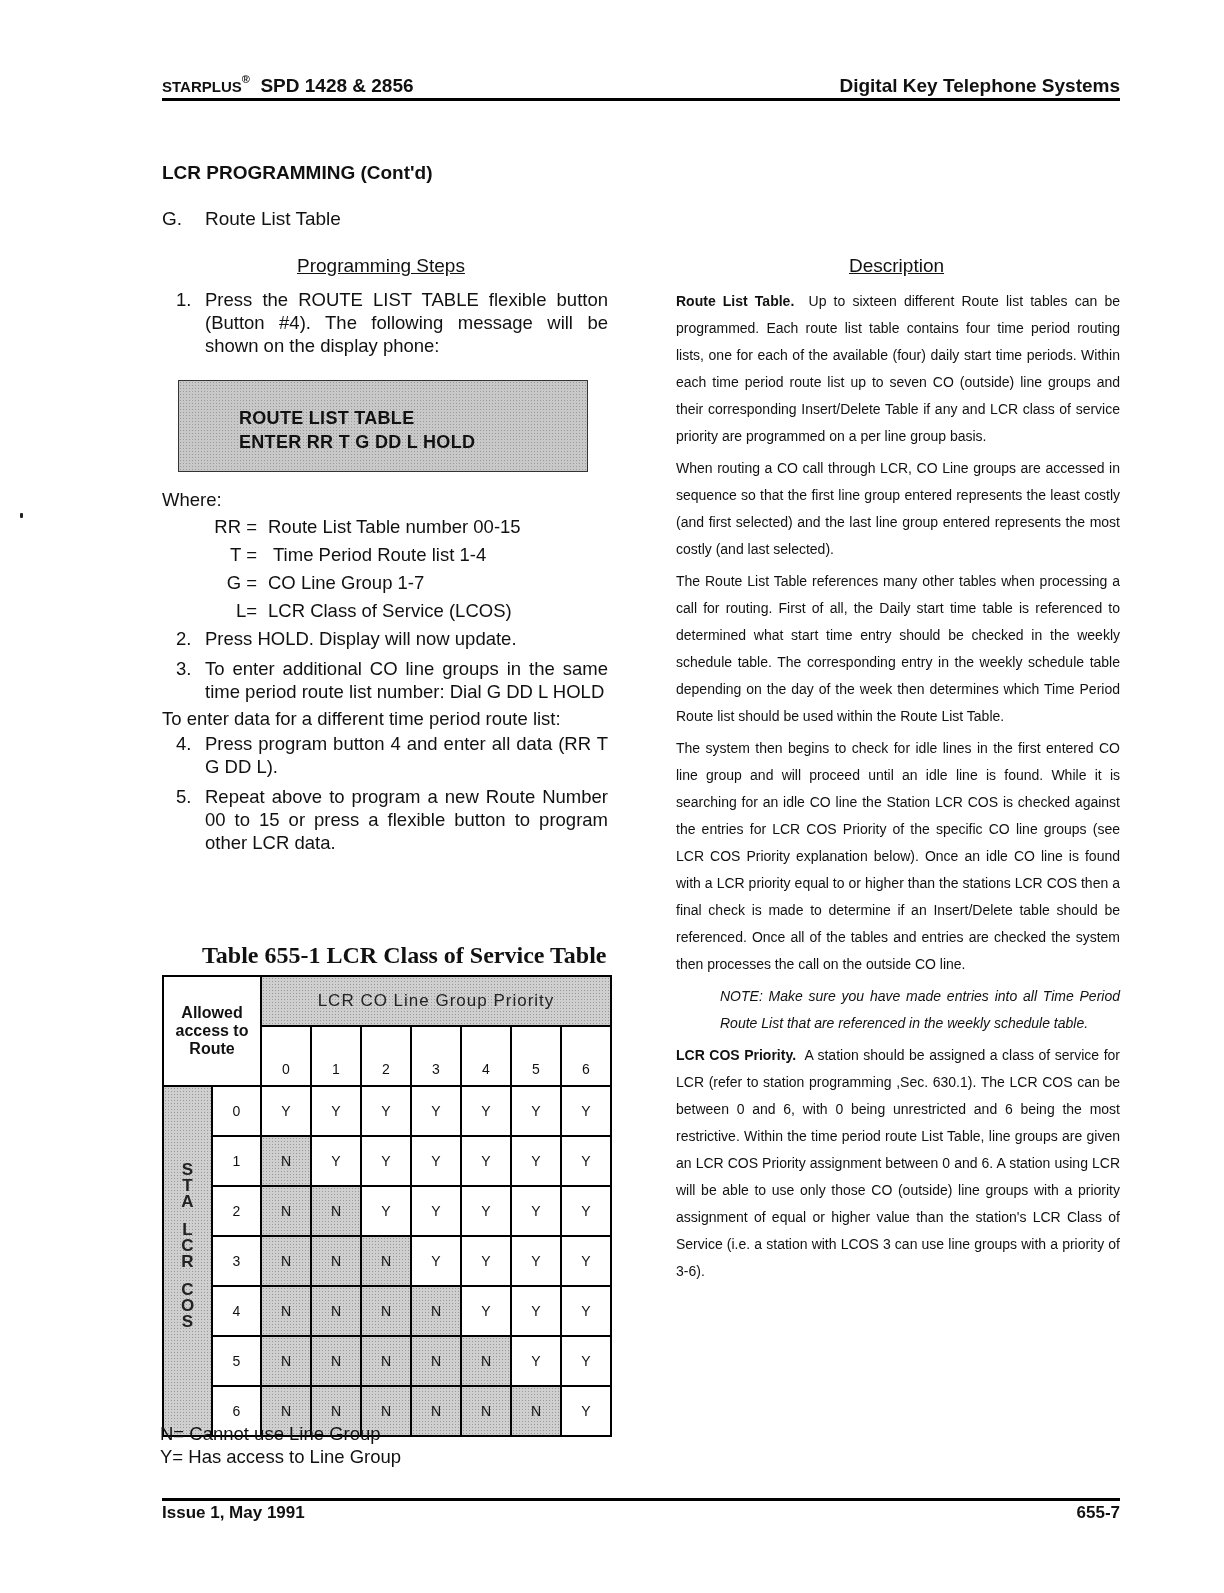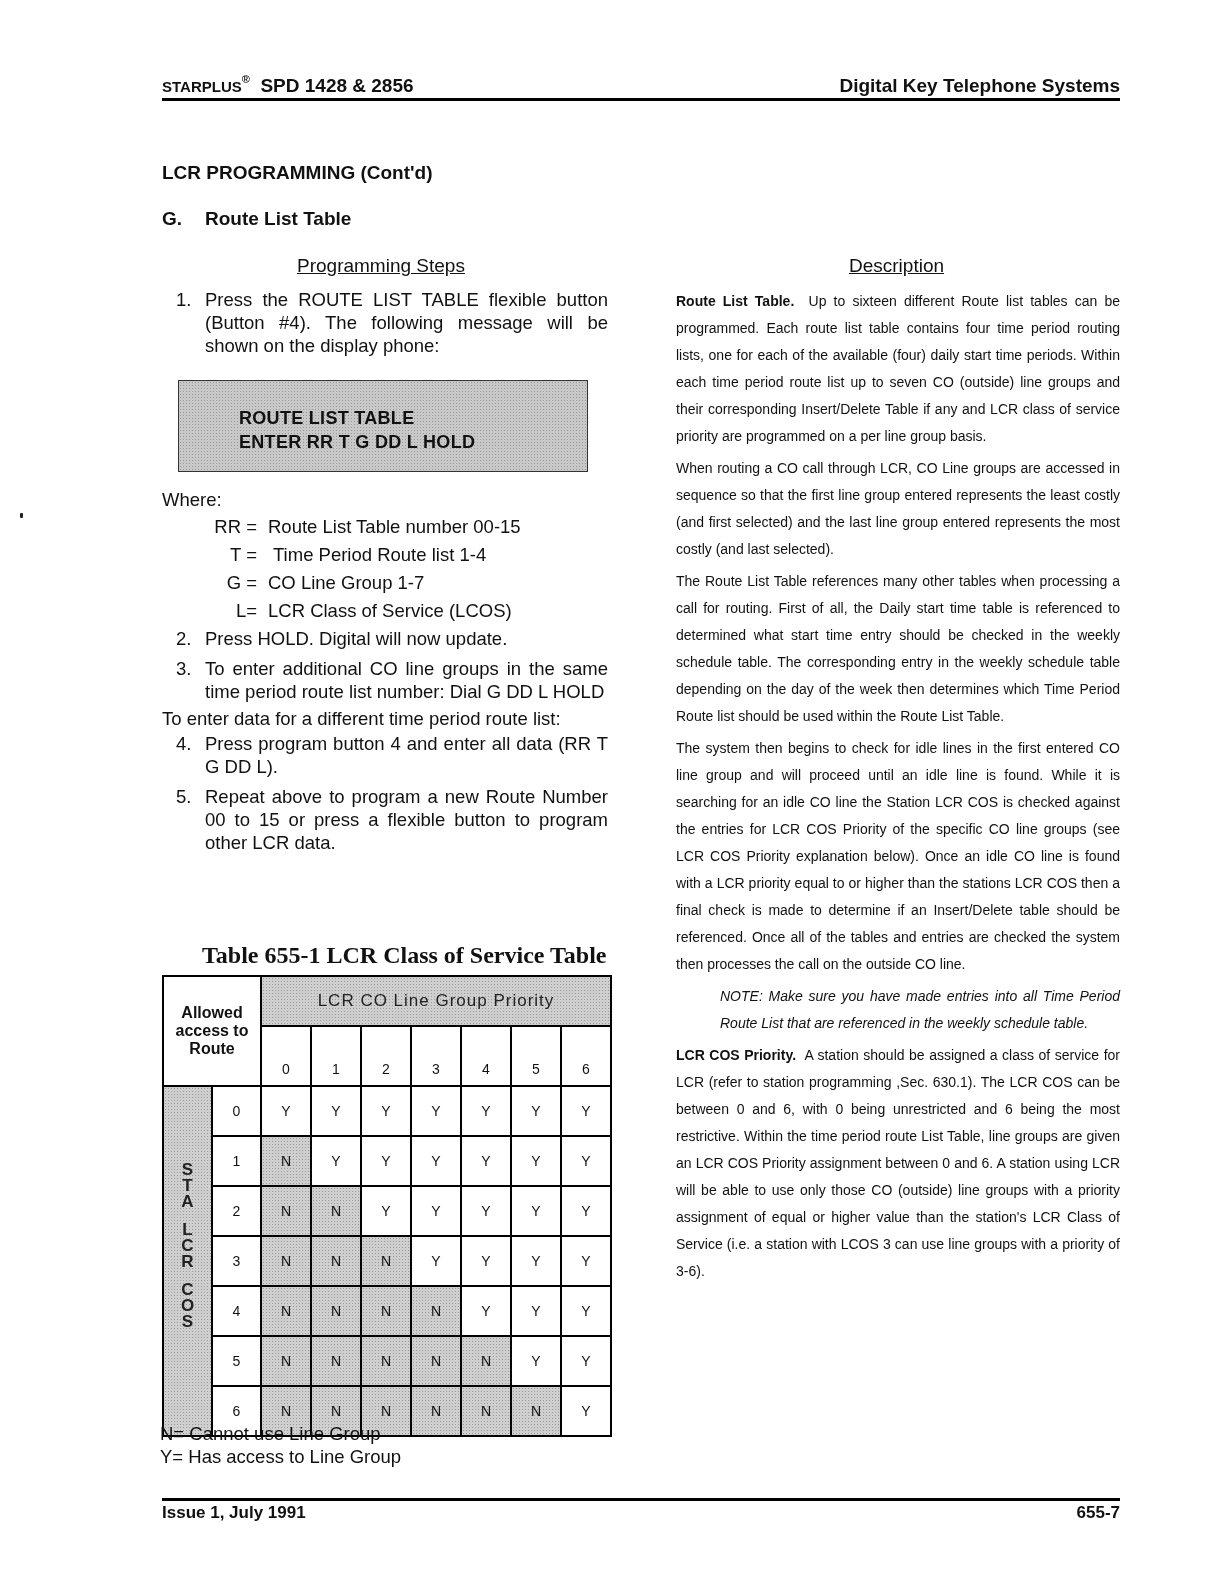--- a/index.html
+++ b/index.html
@@ -11,21 +11,21 @@
     position: absolute; left: 162px; top: 74px; width: 958px; height: 24px;
     border-bottom: 3px solid #000;
     font-weight: bold; font-size: 19px;
   }
   .header .left { position: absolute; left: 0; bottom: 1px; }
   .header .left .sc { font-size: 15px; }
   .header .left sup { font-size: 11px; vertical-align: 9px; }
   .header .right { position: absolute; right: 0; bottom: 1px; padding-left: 30px; }
 
   .section-title { position: absolute; left: 162px; top: 162px; font-weight: bold; font-size: 19px; }
-  .sub-title { position: absolute; left: 162px; top: 208px; font-weight: bold; font-size: 19px; }
+  .sub-title { position: absolute; left: 162px; top: 208px; font-weight: normal; font-size: 19px; }
   .sub-title .letter { display: inline-block; width: 43px; }
 
   .col-heading { position: absolute; font-size: 19px; text-decoration: underline; }
 
   .left-col { position: absolute; left: 162px; top: 288px; width: 446px; font-size: 18.5px; line-height: 23px; }
   .step { position: relative; padding-left: 43px; text-align: justify; }
   .step .num { position: absolute; left: 14px; top: 0; }
   .display-box {
     margin: 23px 0 0 16px; width: 410px; height: 92px; border: 1px solid #333;
     background-color: #c8c8c8;
@@ -119,21 +119,21 @@
   <div class="where-row">
     <span class="key">G =</span>
     <span class="val">CO Line Group 1-7</span>
   </div>
   <div class="where-row">
     <span class="key">L=</span>
     <span class="val">LCR Class of Service (LCOS)</span>
   </div>
   <div class="step">
     <span class="num">2.</span>
-    <span>Press HOLD. Digital will now update.</span>
+    <span>Press HOLD. Display will now update.</span>
   </div>
   <div class="gap"></div>
   <div class="step">
     <span class="num">3.</span>
     <span>To enter additional CO line groups in the same time period route list number: Dial G DD L HOLD</span>
   </div>
   <div class="plain-line">To enter data for a different time period route list:</div>
   <div class="step">
     <span class="num">4.</span>
     <span>Press program button 4 and enter all data (RR T G DD L).</span>
@@ -257,15 +257,15 @@
 <div class="right-col">
   <p><span class="lead">Route List Table.</span>&nbsp; <span>Up to sixteen different Route list tables can be programmed. Each route list table contains four time period routing lists, one for each of the available (four) daily start time periods. Within each time period route list up to seven CO (outside) line groups and their corresponding Insert/Delete Table if any and LCR class of service priority are programmed on a per line group basis.</span></p>
   <p>When routing a CO call through LCR, CO Line groups are accessed in sequence so that the first line group entered represents the least costly (and first selected) and the last line group entered represents the most costly (and last selected).</p>
   <p>The Route List Table references many other tables when processing a call for routing. First of all, the Daily start time table is referenced to determined what start time entry should be checked in the weekly schedule table. The corresponding entry in the weekly schedule table depending on the day of the week then determines which Time Period Route list should be used within the Route List Table.</p>
   <p>The system then begins to check for idle lines in the first entered CO line group and will proceed until an idle line is found. While it is searching for an idle CO line the Station LCR COS is checked against the entries for LCR COS Priority of the specific CO line groups (see LCR COS Priority explanation below). Once an idle CO line is found with a LCR priority equal to or higher than the stations LCR COS then a final check is made to determine if an Insert/Delete table should be referenced. Once all of the tables and entries are checked the system then processes the call on the outside CO line.</p>
   <p class="note">NOTE: Make sure you have made entries into all Time Period Route List that are referenced in the weekly schedule table.</p>
   <p><span class="lead">LCR COS Priority.</span>&nbsp; <span>A station should be assigned a class of service for LCR (refer to station programming ,Sec. 630.1). The LCR COS can be between 0 and 6, with 0 being unrestricted and 6 being the most restrictive. Within the time period route List Table, line groups are given an LCR COS Priority assignment between 0 and 6. A station using LCR will be able to use only those CO (outside) line groups with a priority assignment of equal or higher value than the station's LCR Class of Service (i.e. a station with LCOS 3 can use line groups with a priority of 3-6).</span></p>
 </div>
 
 <div class="footer">
-  <div class="left">Issue 1, July 1991</div>
+  <div class="left">Issue 1, May 1991</div>
   <div class="right">655-7</div>
 </div>
 
 </body></html>

